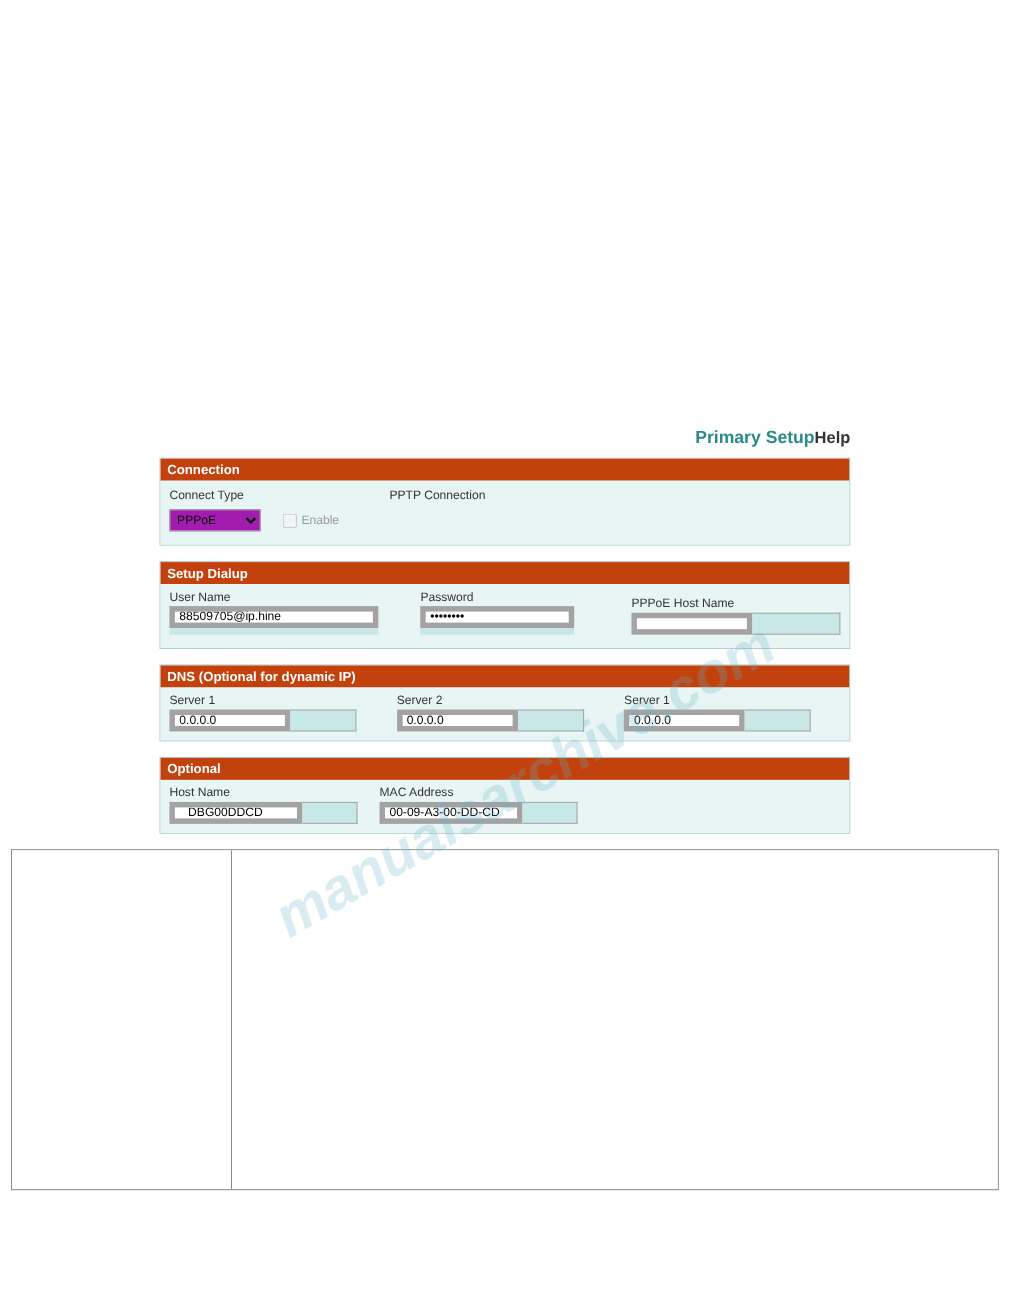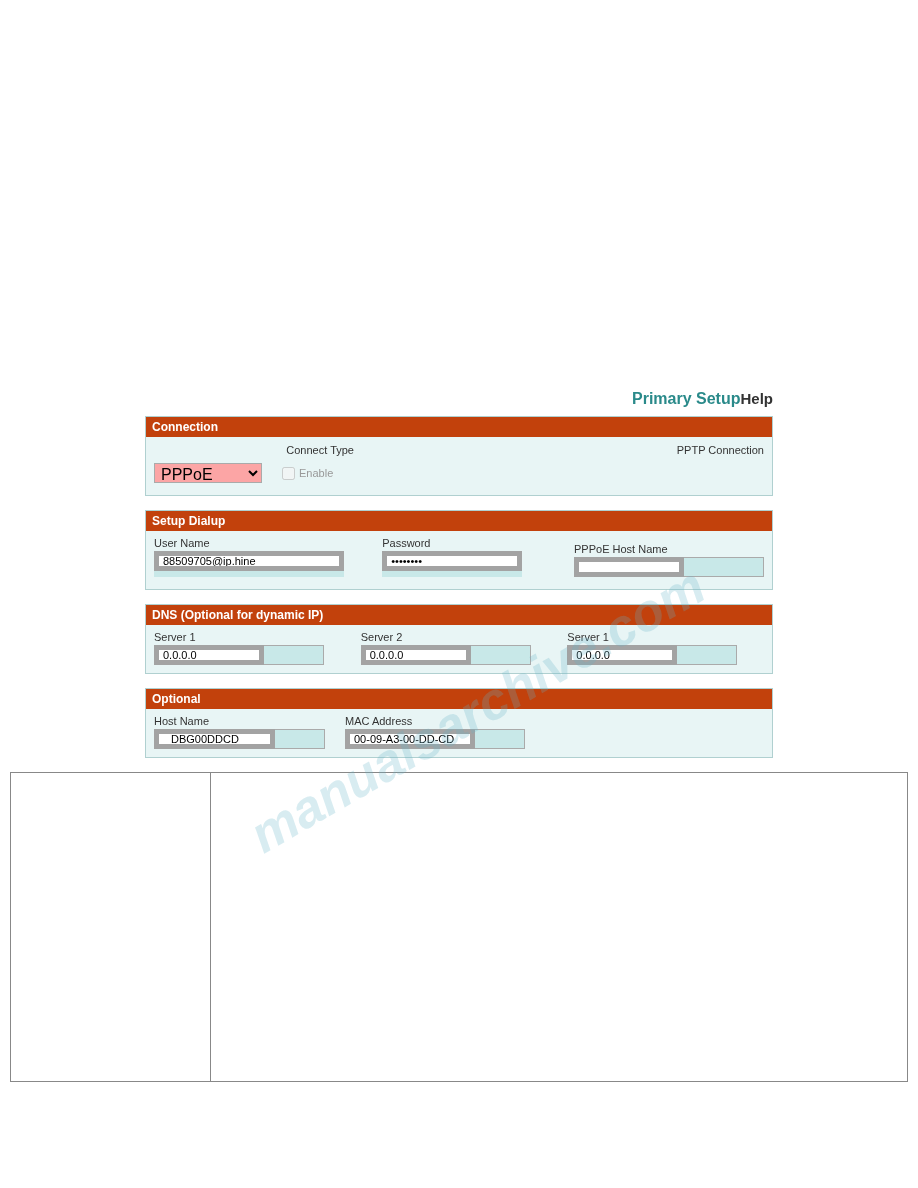--- a/index.html
+++ b/index.html
@@ -86,22 +86,22 @@
       border: 5px solid #a3a3a3;
       padding: 2px 4px;
       font-size: 11px;
       background: #fff;
       height: 20px;
     }
 
     select.field-select {
       border: 1px solid #aaa;
       padding: 1px 2px;
-      font-size: 16px;
-      background: #fca5a5;
+      font-size: 11px;
+      background: #a21caf;
       height: 20px;
     }
 
     .connect-type-row {
       display: flex;
       align-items: center;
       gap: 20px;
       padding: 4px 0;
     }
 
@@ -198,21 +198,21 @@
 
     <div class="page-header">
       <span class="page-title">Primary Setup</span>
       <span class="help-link">Help</span>
     </div>
 
     <div class="section">
       <div class="section-header">Connection</div>
       <div class="section-body">
 
-        <div style="display:flex; gap:0; margin-bottom:2px;text-align:right;">
+        <div style="display:flex; gap:0; margin-bottom:2px;">
           <div style="width:200px;">
             <span class="field-label">Connect Type</span>
           </div>
           <div style="flex:1;">
             <span class="field-label">PPTP Connection</span>
           </div>
         </div>
 
         <div class="connect-type-row">
           <select class="field-select">

